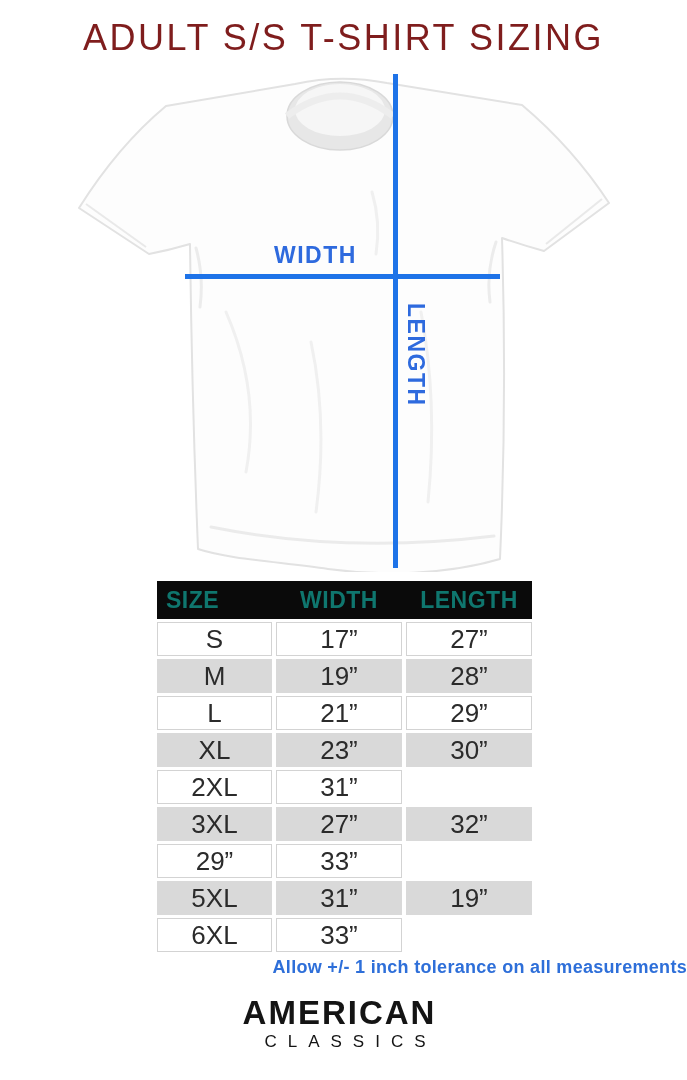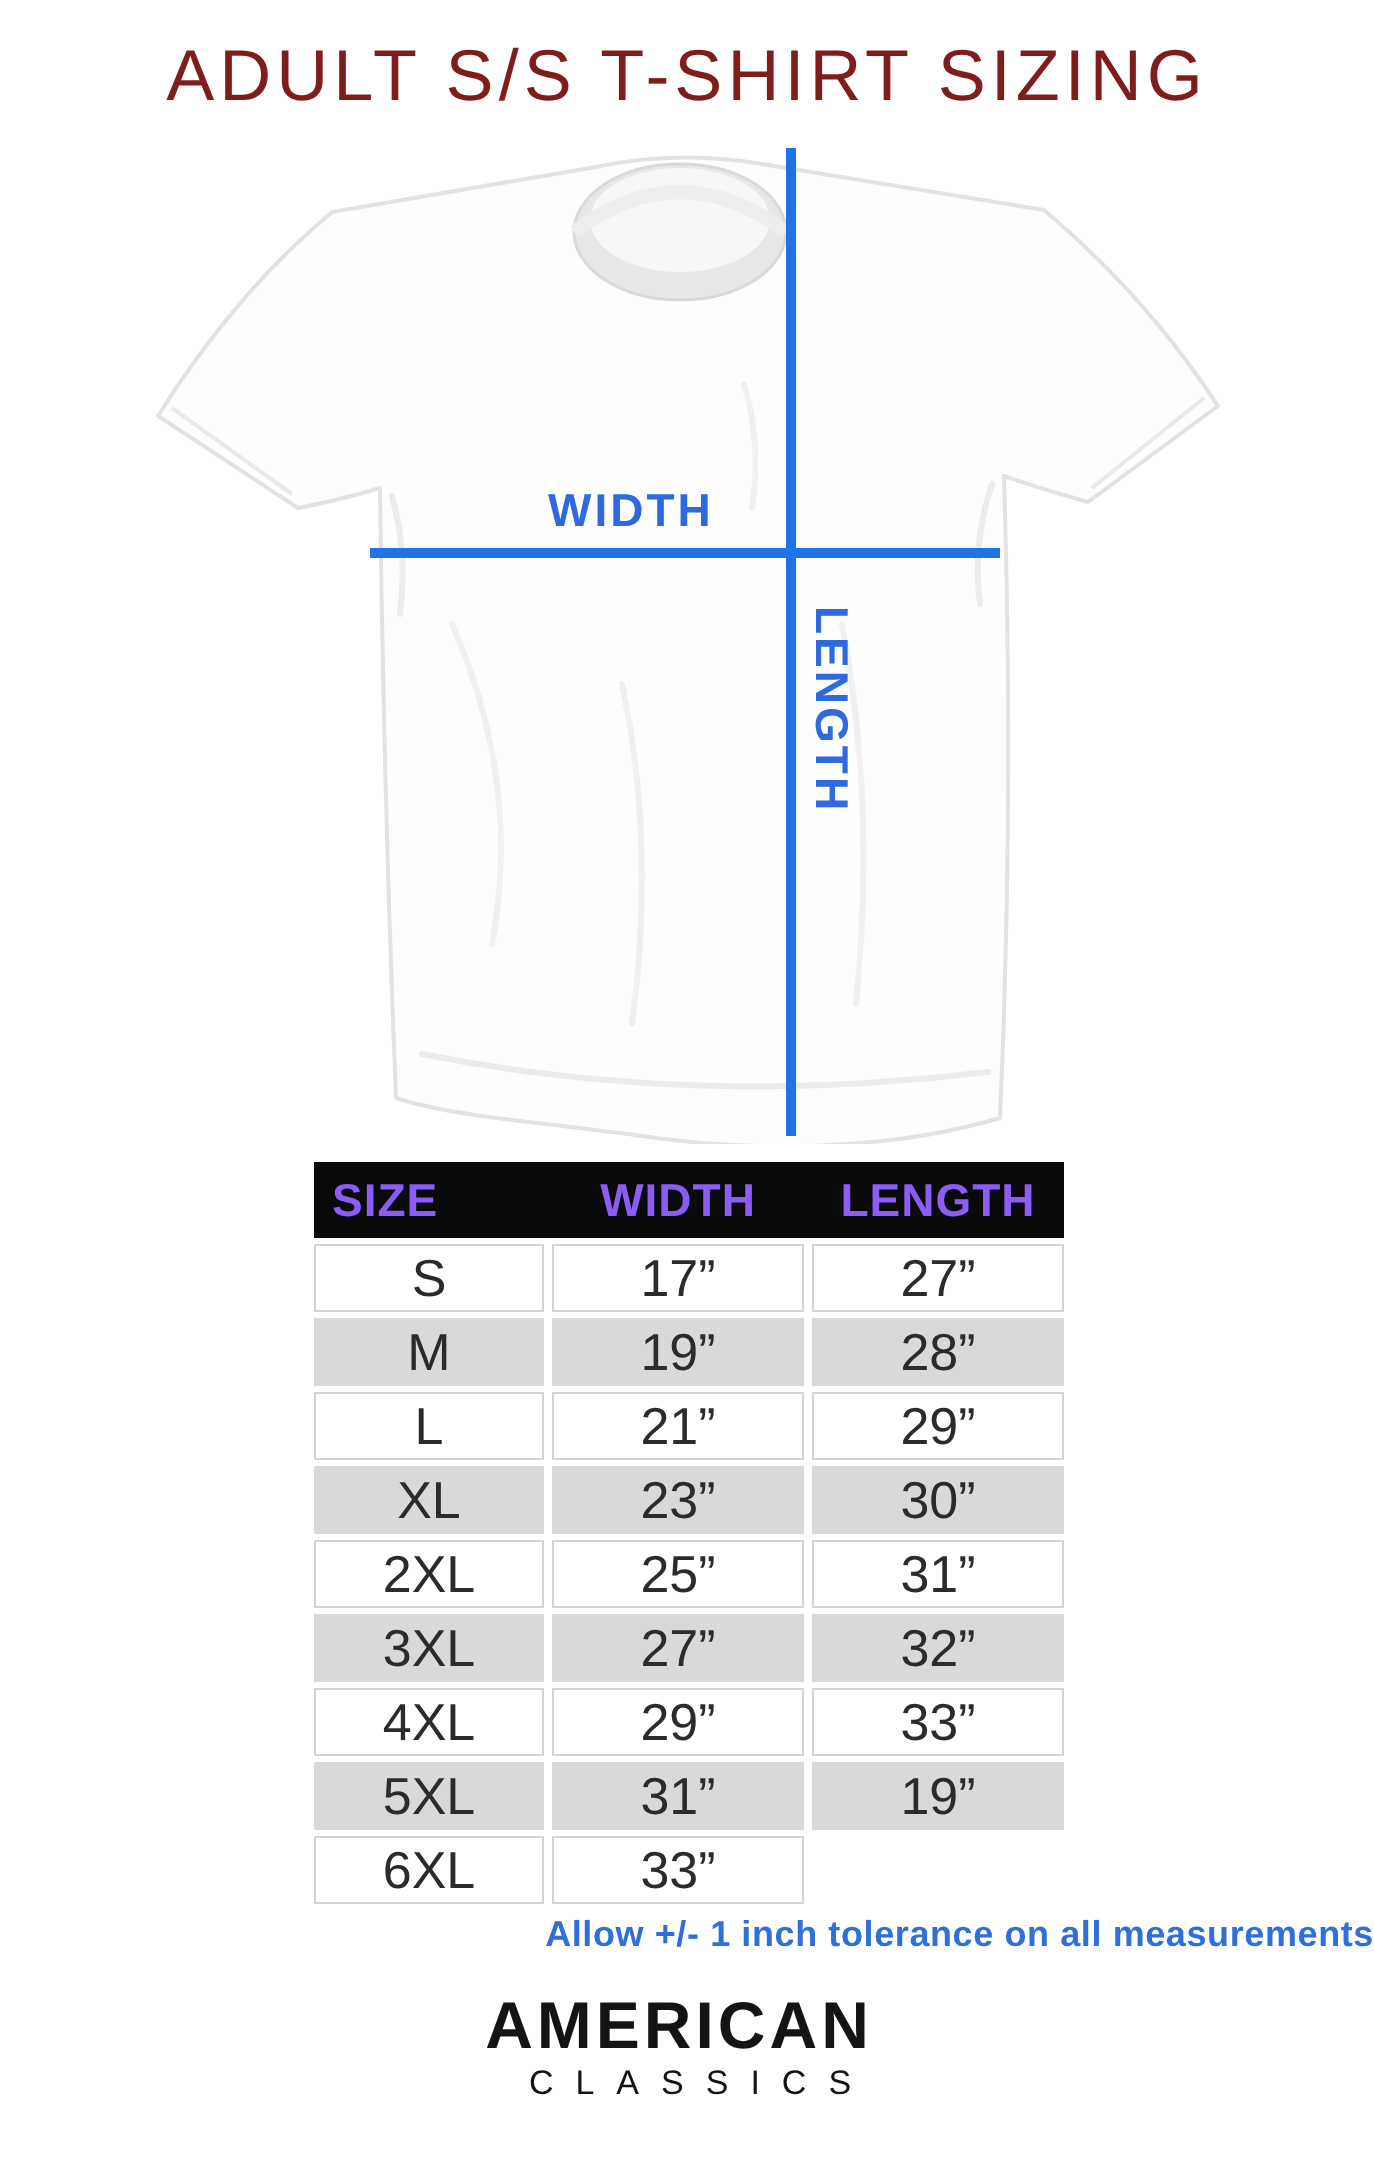--- a/index.html
+++ b/index.html
@@ -42,21 +42,21 @@
     font-size:23px; font-weight:bold; letter-spacing:1.5px;
     color:var(--label-color,#2e6ade);
   }
 
   
   .size-table { position:absolute; left:157px; top:581px; width:375px; }
   .thead {
     display:grid; grid-template-columns:115px 126px 126px; column-gap:4px;
     background:var(--header-bg,#0a0a0a);
     height:38px; align-items:center;
-    color:#8b5cf6; font-weight:bold; font-size:23px; letter-spacing:0.5px;
+    color:#0f766e; font-weight:bold; font-size:23px; letter-spacing:0.5px;
   }
   .hcell { text-align:center; }
   .hcell.first { text-align:left; padding-left:9px; }
   .trow {
     display:grid; grid-template-columns:115px 126px 126px; column-gap:4px;
     margin-top:3px; height:34px;
   }
   .cell {
     display:flex; align-items:center; justify-content:center;
     font-size:26px; color:#2b2b2b; box-sizing:border-box;
@@ -148,32 +148,30 @@
   </div>
 
   <div class="trow row-gray">
     <div class="cell">XL</div>
     <div class="cell">23”</div>
     <div class="cell">30”</div>
   </div>
 
   <div class="trow row-white">
     <div class="cell">2XL</div>
-    <div class="cell">25”</div>
     <div class="cell">31”</div>
   </div>
 
   <div class="trow row-gray">
     <div class="cell">3XL</div>
     <div class="cell">27”</div>
     <div class="cell">32”</div>
   </div>
 
   <div class="trow row-white">
-    <div class="cell">4XL</div>
     <div class="cell">29”</div>
     <div class="cell">33”</div>
   </div>
 
   <div class="trow row-gray">
     <div class="cell">5XL</div>
     <div class="cell">31”</div>
     <div class="cell">19”</div>
   </div>
 

